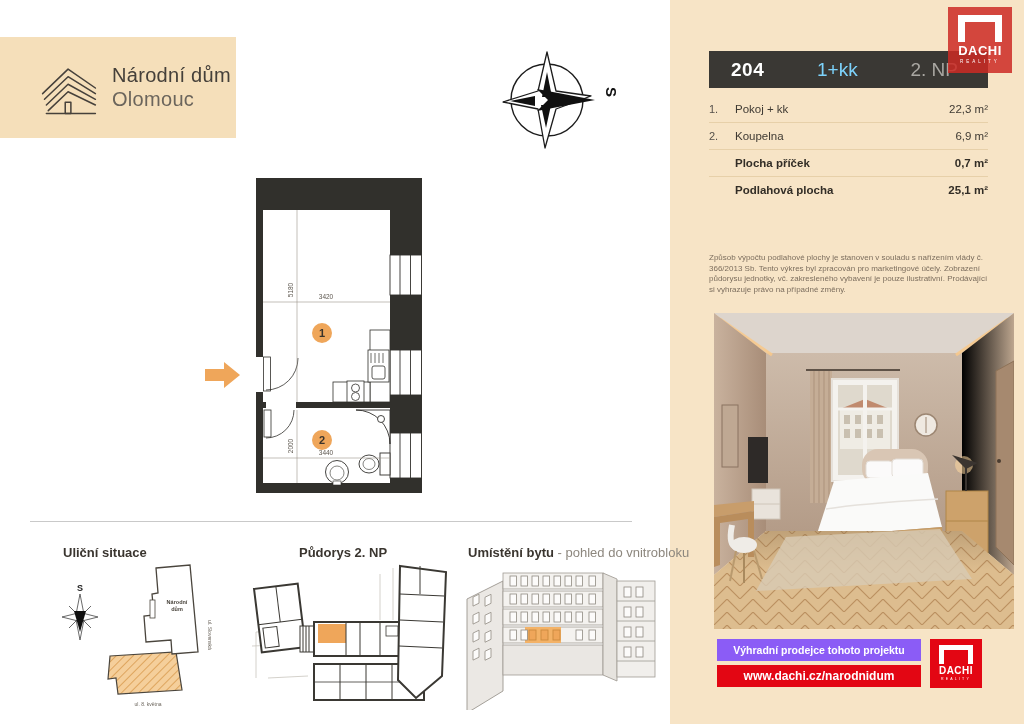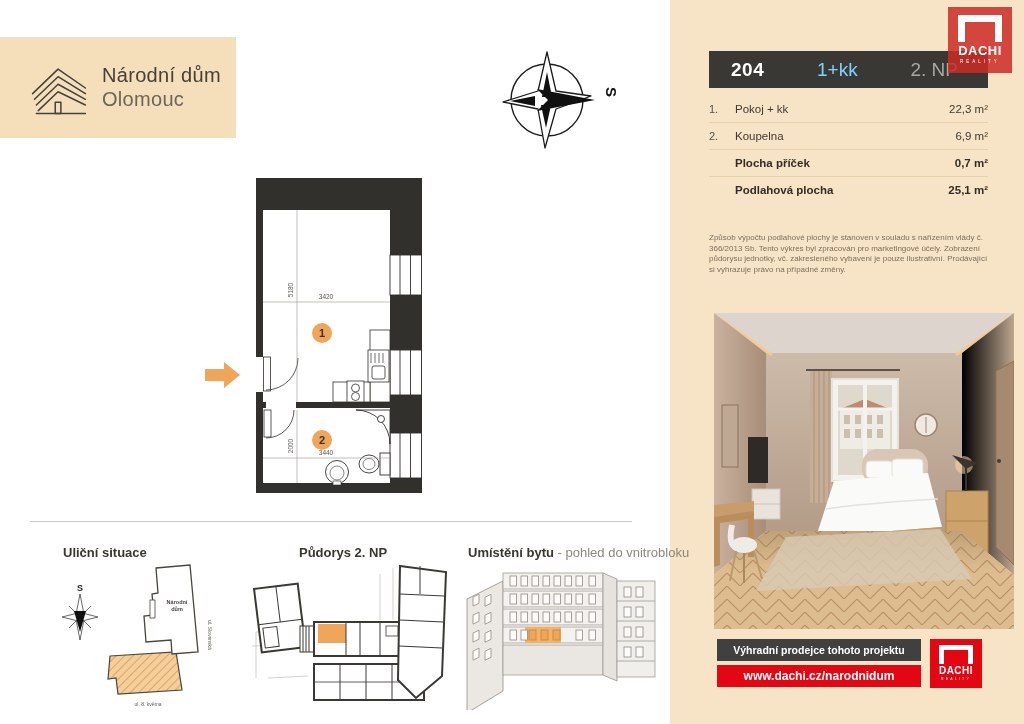--- a/index.html
+++ b/index.html
@@ -2,21 +2,21 @@
 <html><head>
 <meta charset="utf-8">
 <style>
   html,body{margin:0;padding:0;background:#e8e8e8;}
   .page{position:relative;width:1024px;height:724px;background:#ffffff;overflow:hidden;
         font-family:"Liberation Sans",sans-serif;color:#3f3a33;}
   .abs{position:absolute;}
 
   
   .logo-box{left:0;top:37px;width:236px;height:101px;background:#f5dfba;
-            display:flex;align-items:center;gap:10px;padding-left:26px;box-sizing:border-box;}
+            display:flex;align-items:center;gap:10px;padding-left:36px;box-sizing:border-box;}
   .logo-text{font-size:20px;line-height:1.18;letter-spacing:.3px;}
   .logo-line1{color:#45403a;}
   .logo-line2{color:#6b655c;}
 
   
   .panel{left:670px;top:0;width:354px;height:724px;background:#f7e4c6;}
   .header-bar{left:709px;top:51px;width:279px;height:37px;background:#3a3834;
               display:flex;align-items:center;justify-content:space-between;
               padding:0 30px 0 22px;box-sizing:border-box;z-index:2;}
   .hb-num{color:#ffffff;font-weight:bold;font-size:19px;letter-spacing:.5px;}
@@ -35,24 +35,24 @@
 
   
   .rooms{left:709px;top:96px;width:279px;}
   .trow{display:flex;align-items:center;height:26px;font-size:11.5px;border-bottom:1px solid #e7d0a9;}
   .trow:last-child{border-bottom:none;}
   .trow .num{width:26px;color:#55504a;font-size:11px;}
   .trow .lbl{flex:1;}
   .trow .val{text-align:right;}
   .trow.bold{font-weight:bold;color:#322d26;}
 
-  .disclaimer{left:709px;top:233px;width:284px;font-size:8px;line-height:1.34;color:#7c6e5e;}
+  .disclaimer{left:709px;top:253px;width:284px;font-size:8px;line-height:1.34;color:#7c6e5e;}
 
   
-  .gray-bar{left:717px;top:639px;width:204px;height:22px;background:#404040;color:#fff;
+  .gray-bar{left:717px;top:639px;width:204px;height:22px;background:#8b5cf6;color:#fff;
             font-size:10.5px;font-weight:bold;display:flex;align-items:center;justify-content:center;}
   .red-bar{left:717px;top:665px;width:204px;height:22px;background:#e30613;color:#fff;
            font-size:12px;font-weight:bold;display:flex;align-items:center;justify-content:center;cursor:pointer;}
 
   
   .divider{left:30px;top:521px;width:602px;height:1px;background:#c9c9c9;}
   .mini-title{font-size:13px;font-weight:bold;color:#3a352f;}
   .mini-title .rest{font-weight:normal;color:#8d877e;}
   .t-street{left:63px;top:545px;}
   .t-floor{left:255px;top:545px;padding-left:44px;}

